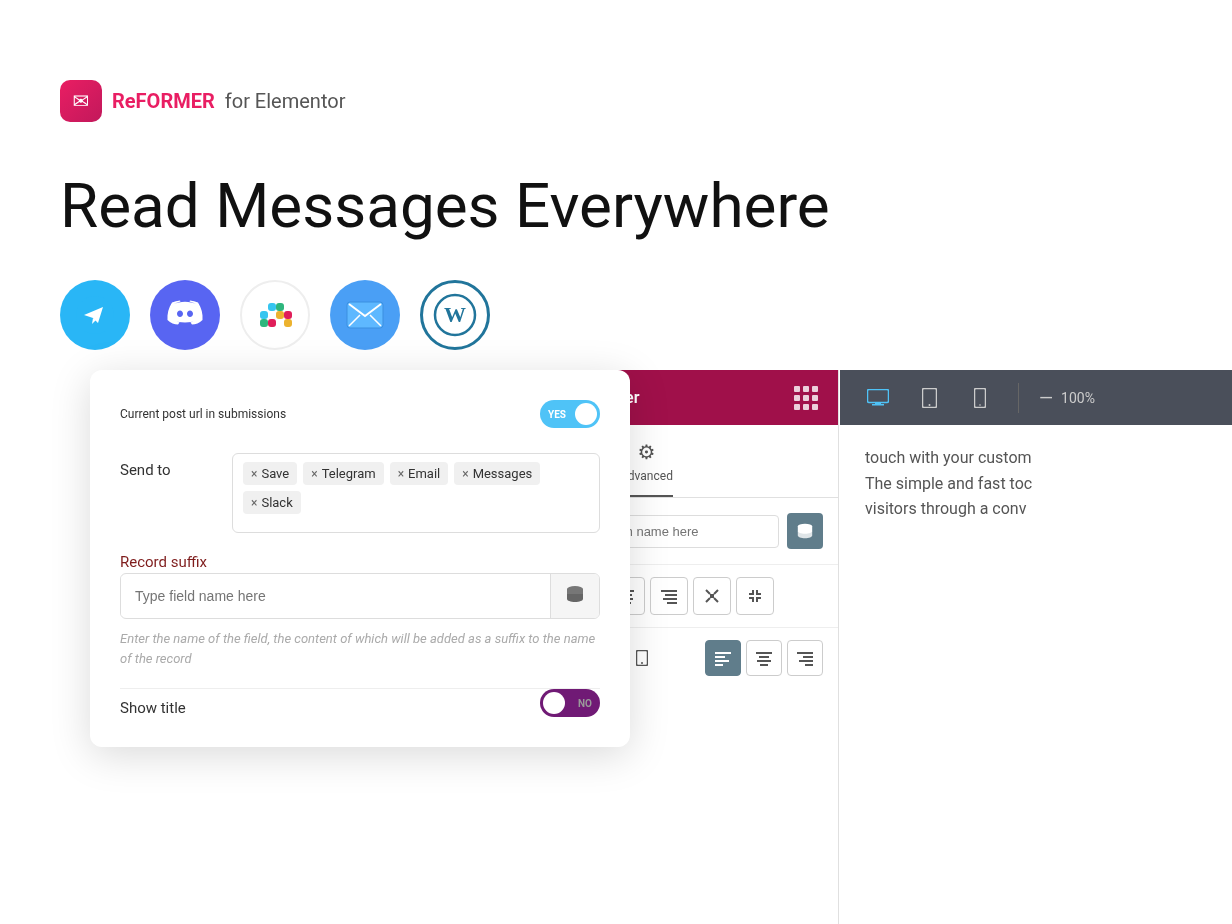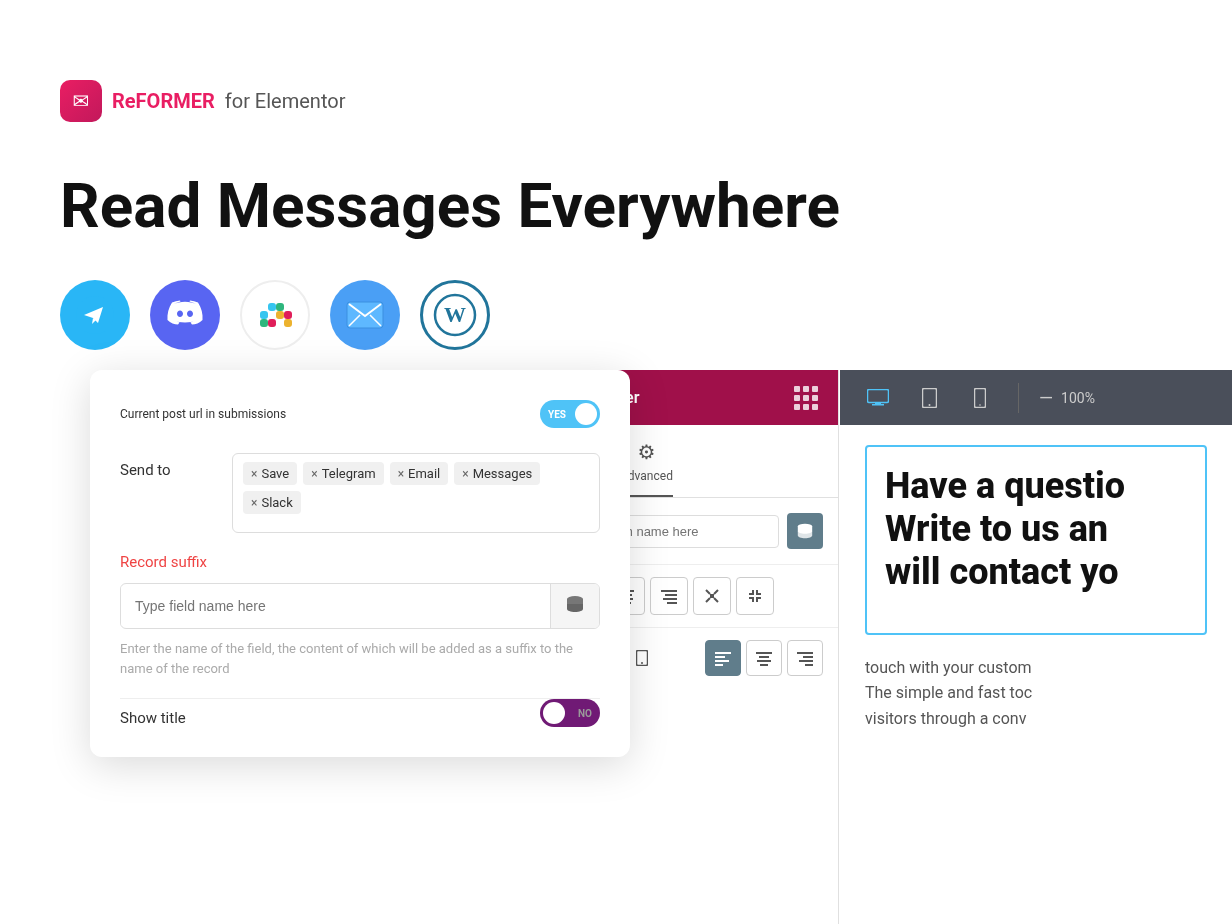--- a/index.html
+++ b/index.html
@@ -36,21 +36,21 @@
     }
 
     .brand-suffix {
       font-size: 20px;
       font-weight: 400;
       color: #555;
     }
 
     .main-heading {
       font-size: 62px;
-      font-weight: 700;
+      font-weight: 400;
       color: #111;
       margin-bottom: 40px;
       line-height: 1.1;
     }
 
     .icons-row {
       display: flex;
       gap: 20px;
       align-items: center;
       margin-bottom: 60px;
@@ -164,22 +164,22 @@
       font-size: 12px;
     }
 
     
     .record-suffix-section {
       margin-top: 5px;
     }
 
     .record-suffix-label {
       font-size: 15px;
-      color: #ef4444;
-      margin-bottom: 12px;
+      color: #7f1d1d;
+      margin-bottom: 2px;
       font-weight: 400;
     }
 
     .input-with-icon {
       display: flex;
       align-items: center;
       border: 1px solid #ddd;
       border-radius: 6px;
       overflow: hidden;
       margin-bottom: 10px;
@@ -201,20 +201,21 @@
       background: #f5f5f5;
       border-left: 1px solid #ddd;
       cursor: pointer;
       color: #555;
       font-size: 18px;
     }
 
     .helper-text {
       font-size: 13px;
       color: #aaa;
+      font-style: italic;
       line-height: 1.5;
     }
 
     
     .show-title-row {
       display: flex;
       align-items: flex-end;
       justify-content: space-between;
       margin-top: 20px;
       border-top: 1px solid #eee;
@@ -768,25 +769,18 @@
     </svg>
   </div>
   <div class="toolbar-divider"></div>
   <div class="toolbar-zoom">
     <span class="zoom-minus">—</span>
     <span>100%</span>
   </div>
 </div>
 
 <div class="preview-area">
-  <div class="contact-box">
-    <div class="preview-heading">
-      <div>Have a questio</div>
-      <div>Write to us an</div>
-      <div>will contact yo</div>
-    </div>
-  </div>
   <div class="preview-text">
     <div>touch with your custom</div>
     <div>The simple and fast toc</div>
     <div>visitors through a conv</div>
   </div>
 </div>
 
 </body></html>

